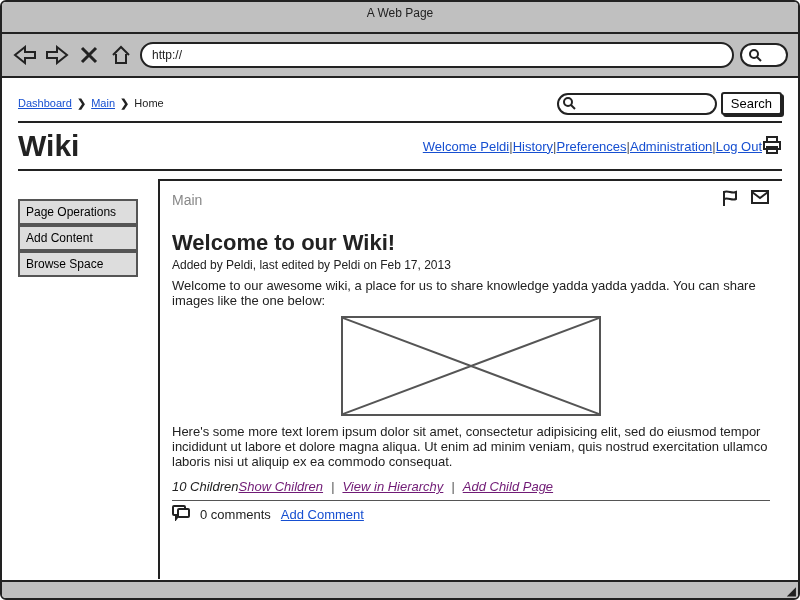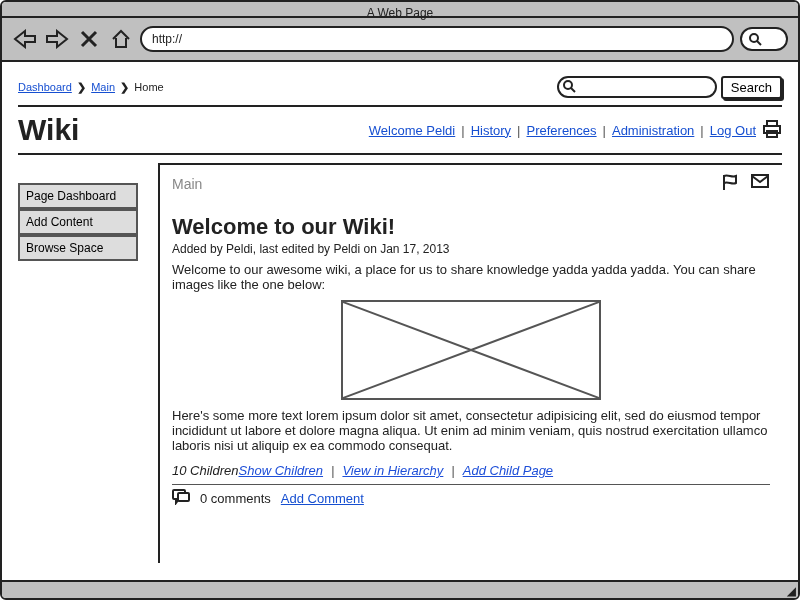--- a/index.html
+++ b/index.html
@@ -1,52 +1,52 @@
 <!DOCTYPE html>
 <html><head>
 <meta charset="utf-8">
 <style>
 * { box-sizing: border-box; margin: 0; padding: 0; }
 body { font-family: "Comic Sans MS", cursive, sans-serif; background: #fff; font-size: 13px; color: #222; }
 .window { width: 800px; height: 600px; border: 2.5px solid #222; border-radius: 6px; background: #fff; position: relative; overflow: hidden; }
-.titlebar { background: #c0c0c0; height: 16px; text-align: center; font-size: 12px; line-height: 22px; border-bottom: 2px solid #222; }
+.titlebar { background: #c0c0c0; height: 32px; text-align: center; font-size: 12px; line-height: 22px; border-bottom: 2px solid #222; }
 .toolbar { background: #c0c0c0; height: 44px; display: flex; align-items: center; gap: 6px; padding: 0 10px; border-bottom: 2px solid #222; }
 .tb-icon { width: 26px; height: 26px; display: flex; align-items: center; justify-content: center; }
 .urlbar { flex: 1; height: 26px; border: 2px solid #222; border-radius: 14px; background: #fff; padding: 0 10px; font-size: 12px; display: flex; align-items: center; }
 .search-oval { width: 48px; height: 24px; border: 2.5px solid #222; border-radius: 14px; background: #fff; display: flex; align-items: center; padding-left: 6px; }
 .content { padding: 8px 16px 0 16px; }
 .crumb-row { display: flex; align-items: center; justify-content: space-between; margin: 6px 0 4px 0; }
 .crumbs { font-size: 11px; }
 .crumbs a { color: #164fd1; text-decoration: underline; }
 .crumbs .sep { margin: 0 2px; font-weight: bold; }
-.search-row { display: flex; gap: 4px; }
+.search-row { display: flex; align-items: center; gap: 4px; }
 .search-input { width: 160px; height: 22px; border: 2px solid #222; border-radius: 12px; background: #fff; padding-left: 18px; }
 .search-input-wrap { position: relative; }
 .search-input-wrap .mag { position: absolute; left: 5px; top: 3px; }
 .btn { border: 2px solid #222; background: #fff; padding: 2px 8px; font-family: inherit; font-size: 13px; border-radius: 3px; box-shadow: 2px 2px 0 #222; cursor: pointer; }
 .hr { border: none; border-top: 2px solid #222; margin: 6px 0; }
 .header-row { display: flex; align-items: center; justify-content: space-between; }
 .site-title { font-size: 30px; font-weight: bold; }
-.topnav { font-size: 13px; display: flex; align-items: center; gap: 6px; }
+.topnav { font-size: 13px; display: flex; align-items: center; }
 .topnav a { color: #164fd1; text-decoration: underline; }
 .topnav .bar { color: #555; }
 .main-area { display: flex; margin-top: 8px; }
 .sidebar { width: 140px; padding-top: 20px; }
 .side-btn { display: block; width: 120px; border: 2px solid #555; background: #ddd; font-family: inherit; font-size: 12px; padding: 4px 6px; text-align: left; margin-bottom: 0; cursor: pointer; }
 .page-panel { flex: 1; border-left: 2px solid #222; border-top: 2px solid #222; padding: 8px 12px; min-height: 400px; }
 .panel-top { display: flex; justify-content: space-between; align-items: center; }
 .space-name { color: #888; font-size: 14px; }
 .panel-icons { display: flex; gap: 10px; }
 .page-title { font-size: 22px; font-weight: bold; margin-top: 20px; }
 .meta { font-size: 12px; margin: 2px 0 6px 0; }
 .body-text { font-size: 13px; margin: 4px 0; }
 .img-placeholder { width: 260px; height: 100px; border: 2.5px solid #555; margin: 8px auto; position: relative; }
 .img-placeholder svg { position: absolute; inset: 0; }
 .action-row { font-size: 13px; margin: 10px 0 6px 0; display: flex; align-items: center; flex-wrap: wrap; font-style: italic; }
-.action-row a { color: #1d4ed8; text-decoration: underline; }
+.action-row a { color: #701a75; text-decoration: underline; }
 .action-row .bar { margin: 0 8px; color: #555; }
 .thin-hr { border: none; border-top: 1.5px solid #555; margin: 4px 0; }
 .comments-row { font-size: 13px; display: flex; align-items: center; gap: 10px; }
 .comments-row a { color: #164fd1; text-decoration: underline; }
 .statusbar { position: absolute; bottom: 0; left: 0; right: 0; height: 18px; background: #c0c0c0; border-top: 2px solid #222; }
 .resize { position: absolute; right: 2px; bottom: 0; font-size: 12px; }
 svg { stroke: #222; stroke-width: 2; fill: none; }
 </style>
 </head>
 <body>
@@ -128,40 +128,40 @@
               <rect x="2" y="6" width="16" height="7"></rect>
               <rect x="5" y="11" width="10" height="6"></rect>
             </svg></span>
       </div>
     </div>
 
     <hr class="hr">
 
     <div class="main-area">
       <div class="sidebar">
-        <button class="side-btn">Page Dashboard</button>
+        <button class="side-btn">Page Operations</button>
         <button class="side-btn">Add Content</button>
         <button class="side-btn">Browse Space</button>
       </div>
 
       <div class="page-panel">
         <div class="panel-top">
           <div class="space-name">Main</div>
           <div class="panel-icons">
             <span><svg width="20" height="18" viewBox="0 0 20 18">
                   <path d="M4 2 L4 17 M4 3 C8 1 12 5 16 3 L16 10 C12 12 8 8 4 10"></path>
                 </svg></span>
             <span><svg width="20" height="16" viewBox="0 0 20 16">
                   <rect x="2" y="2" width="16" height="12"></rect>
                   <path d="M2 3 L10 9 L18 3"></path>
                 </svg></span>
           </div>
         </div>
         <div class="page-title">Welcome to our Wiki!</div>
-        <div class="meta">Added by Peldi, last edited by Peldi on Jan 17, 2013</div>
+        <div class="meta">Added by Peldi, last edited by Peldi on Feb 17, 2013</div>
         <div class="body-text">Welcome to our awesome wiki, a place for us to share knowledge yadda yadda yadda. You can share images like the one below:</div>
         <div class="img-placeholder">
           <svg width="100%" height="100%" viewBox="0 0 260 100" preserveAspectRatio="none">
               <path d="M0 0 L260 100 M260 0 L0 100" stroke="#555"></path>
             </svg>
         </div>
         <div class="body-text">Here's some more text lorem ipsum dolor sit amet, consectetur adipisicing elit, sed do eiusmod tempor incididunt ut labore et dolore magna aliqua. Ut enim ad minim veniam, quis nostrud exercitation ullamco laboris nisi ut aliquip ex ea commodo consequat.</div>
 
         <div class="action-row">
           <span>10 Children</span>

